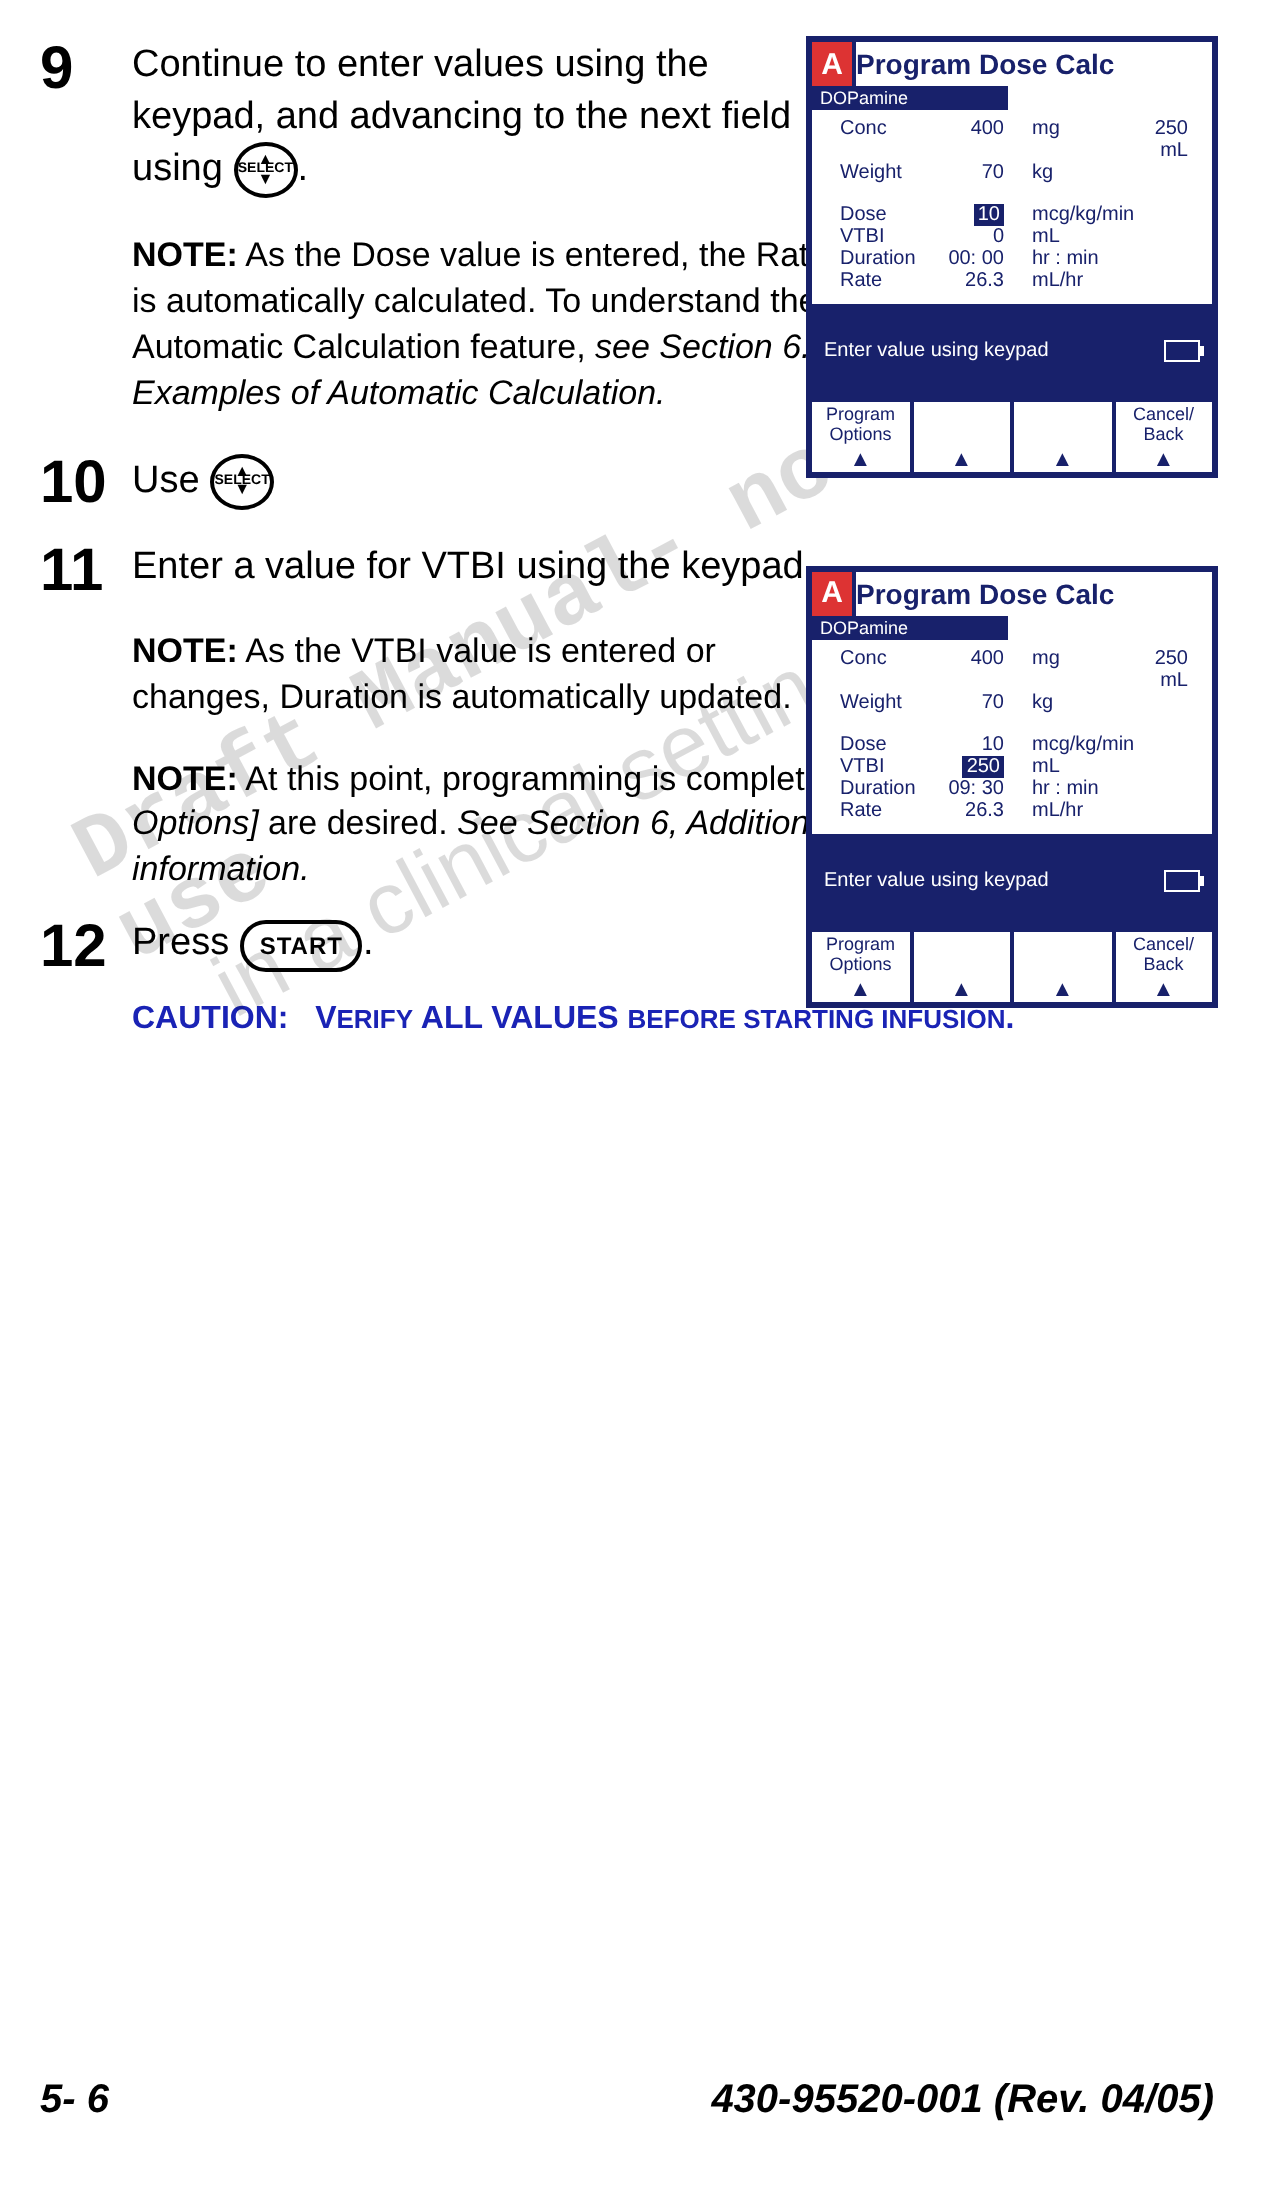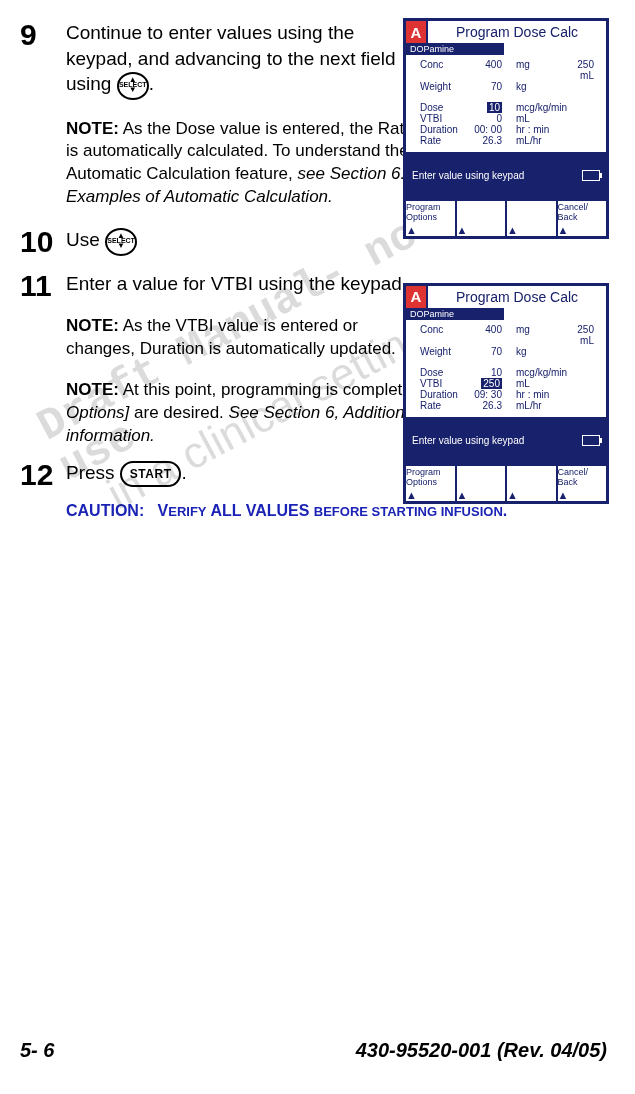--- a/index.html
+++ b/index.html
@@ -60,22 +60,22 @@
     font-size: 15px;
     display: flex;
     align-items: center;
     justify-content: center;
     border-right: 2px solid #18216b;
   }
   .screen-title {
     flex: 1;
     color: #18216b;
     font-size: 14px;
-    font-weight: normal;
-    text-align: center;
+    font-weight: bold;
+    text-align: left;
     padding: 3px 0;
   }
   .drug-row {
     display: flex;
     font-size: 9px;
   }
   .drug-name {
     background: #18216b;
     color: #fff;
     padding: 1px 4px;
@@ -111,21 +111,21 @@
   .battery::after{
     content:""; position:absolute; right:-3px; top:2px; width:2px; height:5px; background:#fff;
   }
   .softkey-row {
     display: flex;
     border-top: 2px solid #18216b;
   }
   .softkey {
     flex: 1;
     border-right: 2px solid #18216b;
-    text-align: left;
+    text-align: center;
     color: #18216b;
     font-size: 9px;
     padding: 2px 0 0 0;
     line-height: 1.1;
   }
   .softkey:last-child { border-right: none; }
   .softkey .tri {
     display:block;
     font-size: 11px;
     line-height: 1;

